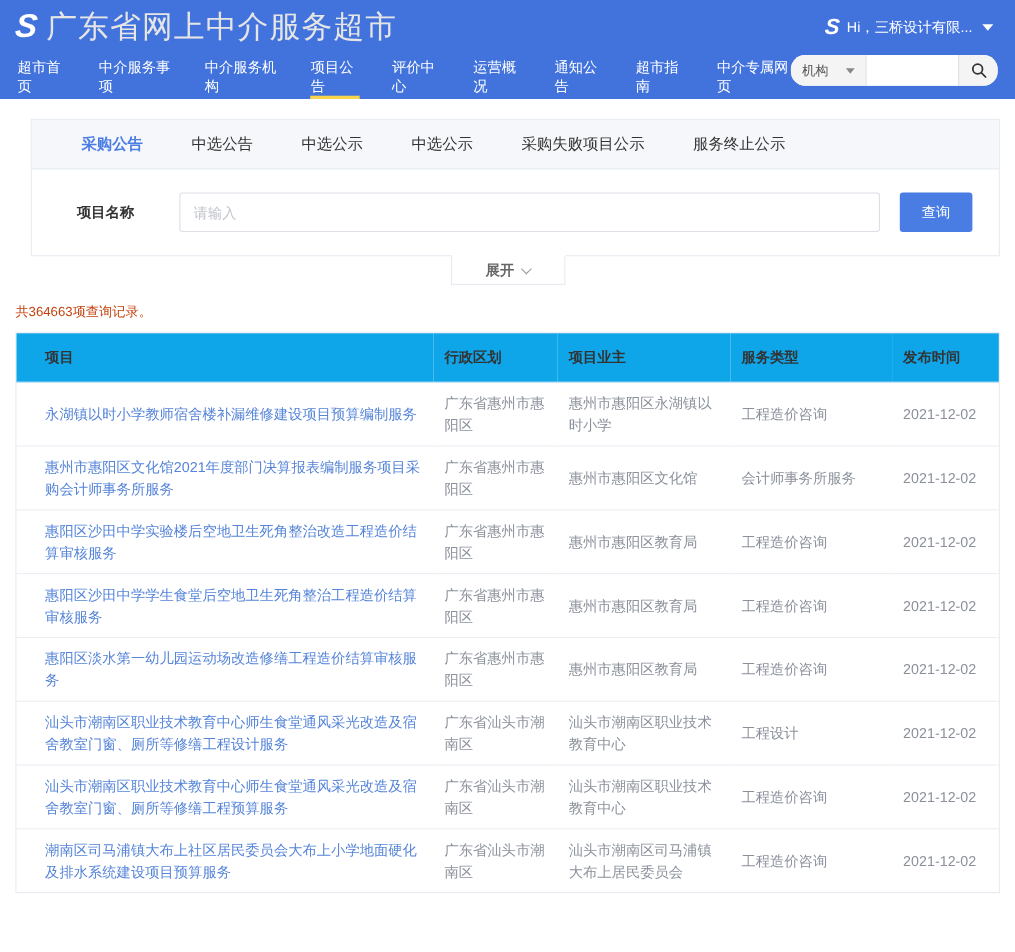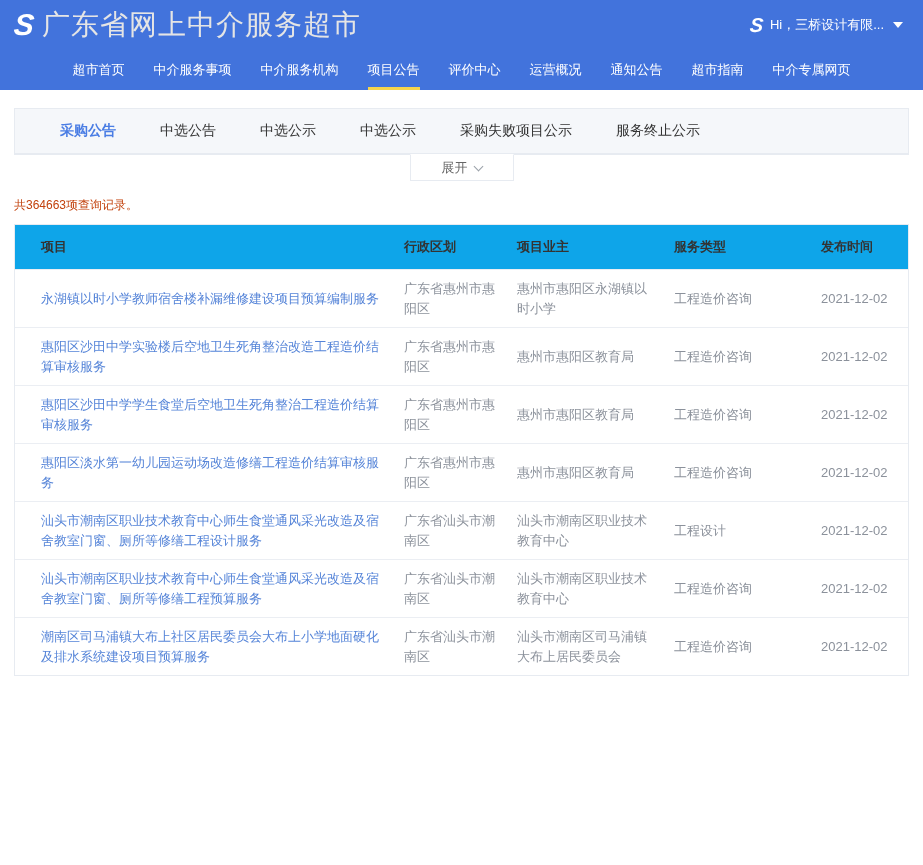--- a/index.html
+++ b/index.html
@@ -12,55 +12,55 @@
   .brand { display:flex; align-items:center; gap:10px; }
   .logo-s { color:#fff; font-weight:bold; font-style:italic; font-size:30px;
     line-height:1; transform:skewX(-6deg); letter-spacing:-2px; }
   .logo-s.small { font-size:20px; }
   .site-title { color:#e5e5e5; font-size:28px; font-weight:normal; letter-spacing:1px; }
   .user-area { display:flex; align-items:center; gap:9px; color:#fff; font-size:13px; }
   .caret-down { width:0; height:0; border-left:5px solid transparent;
     border-right:5px solid transparent; border-top:6px solid #fff; display:inline-block; }
 
   
-  .mainnav { background:#4273dc; height:40px; display:flex; align-items:center;
-    justify-content:space-between; padding:0 16px;flex-direction:column; }
+  .mainnav { background:#4273dc; height:40px; display:flex; 
+    justify-content:space-between; padding:0 16px; }
   .nav-items { display:flex; gap:29px; height:40px; }
   .nav-item { color:#fff; font-size:13px; display:flex; align-items:center;
     height:40px; border-bottom:3px solid transparent; padding-top:3px; cursor:pointer; }
   .nav-item.active { border-bottom-color:#f6d44b; }
   .nav-search { display:flex; height:28px; background:#fff; border-radius:13px;
     overflow:hidden; width:208px; align-items:stretch; }
   .search-cat { background:#f4f4f4; display:flex; align-items:center; gap:16px;
     padding:0 10px; font-size:12px; color:#555; border-right:1px solid #e2e2e2; cursor:pointer; }
   .search-cat .caret-down { border-top-color:#888; border-left-width:4px; border-right-width:4px; border-top-width:5px; }
   .hdr-search-input { flex:1; border:none; outline:none; padding:0 8px; font-size:12px; min-width:0; }
   .search-btn { background:#f4f4f4; width:36px; display:flex; align-items:center;
     justify-content:center; border-left:1px solid #e2e2e2; cursor:pointer; border-right:none; border-top:none; border-bottom:none; }
 
   main { padding:0 14px; }
 
   
-  .filter-card { border:1px solid #e7ebf1; margin-top:18px; background:#fff; }
+  .filter-card { border:1px solid #e7ebf1; margin-top:18px; background:#fff;margin-left:14px; }
   .tabs { background:#f5f7fa; border-bottom:1px solid #e7ebf1; display:flex;
     gap:44px; padding-left:45px; height:45px; align-items:center; }
   .tab { font-size:14px; color:#333; cursor:pointer; white-space:nowrap; }
   .tab.active { color:#4a7de4; font-weight:bold; }
   .form-row { display:flex; align-items:center; padding:21px 24px 21px 41px; }
   .form-label { font-size:13px; color:#333; font-weight:bold; width:93px; flex:none; }
   .form-input { flex:1; height:36px; border:1px solid #dcdfe6; border-radius:3px;
     padding:0 12px; font-size:13px; color:#333; outline:none; }
   .form-input::placeholder { color:#c0c4cc; }
   .query-button { margin-left:18px; width:66px; height:36px; background:#4a7de4;
     color:#fff; border:none; border-radius:3px; font-size:13px; cursor:pointer; }
 
   .expand-button { width:104px; height:27px; margin:-1px auto 0; position:relative; z-index:2;
     background:#fff; border:1px solid #e7ebf1; border-top:1px solid #fff;
     display:flex; align-items:center; justify-content:center; gap:7px;
-    font-size:13px; color:#666; cursor:pointer; }
+    font-size:13px; color:#666; cursor:pointer;font-weight:bold; }
   .chev-down { width:7px; height:7px; border-right:1.5px solid #9aa0a8;
     border-bottom:1.5px solid #9aa0a8; transform:rotate(45deg); margin-top:-3px; }
 
   .summary { font-size:12px; color:#c2410c; margin:16px 0 10px; }
 
   
   .table-card { border:1px solid #e7ebf1; background:#fff; }
   table { width:100%; border-collapse:collapse; table-layout:fixed; }
   thead th { background:#0ea5e9; font-size:13px; color:#333; text-align:left;
     font-weight:bold; padding:13px 10px; }
@@ -115,20 +115,25 @@
 <main>
   <section class="filter-card">
     <div class="tabs">
         <div class="tab active">采购公告</div>
         <div class="tab">中选公告</div>
         <div class="tab">中选公示</div>
         <div class="tab">中选公示</div>
         <div class="tab">采购失败项目公示</div>
         <div class="tab">服务终止公示</div>
       </div>
+    <div class="form-row">
+      <label class="form-label">项目名称</label>
+      <input class="form-input" placeholder="请输入" style="">
+      <button class="query-button">查询</button>
+    </div>
   </section>
 
   <div class="expand-button">
     <span>展开</span>
     <span class="chev-down"></span>
   </div>
 
   <p class="summary">共364663项查询记录。</p>
 
   <section class="table-card">
@@ -151,20 +156,27 @@
       </thead>
       <tbody>
           <tr>
             <td class="project"><a>永湖镇以时小学教师宿舍楼补漏维修建设项目预算编制服务</a></td>
             <td>广东省惠州市惠阳区</td>
             <td>惠州市惠阳区永湖镇以时小学</td>
             <td>工程造价咨询</td>
             <td class="date">2021-12-02</td>
           </tr>
           <tr>
+            <td class="project"><a>惠州市惠阳区文化馆2021年度部门决算报表编制服务项目采购会计师事务所服务</a></td>
+            <td>广东省惠州市惠阳区</td>
+            <td>惠州市惠阳区文化馆</td>
+            <td>会计师事务所服务</td>
+            <td class="date">2021-12-02</td>
+          </tr>
+          <tr>
             <td class="project"><a>惠阳区沙田中学实验楼后空地卫生死角整治改造工程造价结算审核服务</a></td>
             <td>广东省惠州市惠阳区</td>
             <td>惠州市惠阳区教育局</td>
             <td>工程造价咨询</td>
             <td class="date">2021-12-02</td>
           </tr>
           <tr>
             <td class="project"><a>惠阳区沙田中学学生食堂后空地卫生死角整治工程造价结算审核服务</a></td>
             <td>广东省惠州市惠阳区</td>
             <td>惠州市惠阳区教育局</td>

